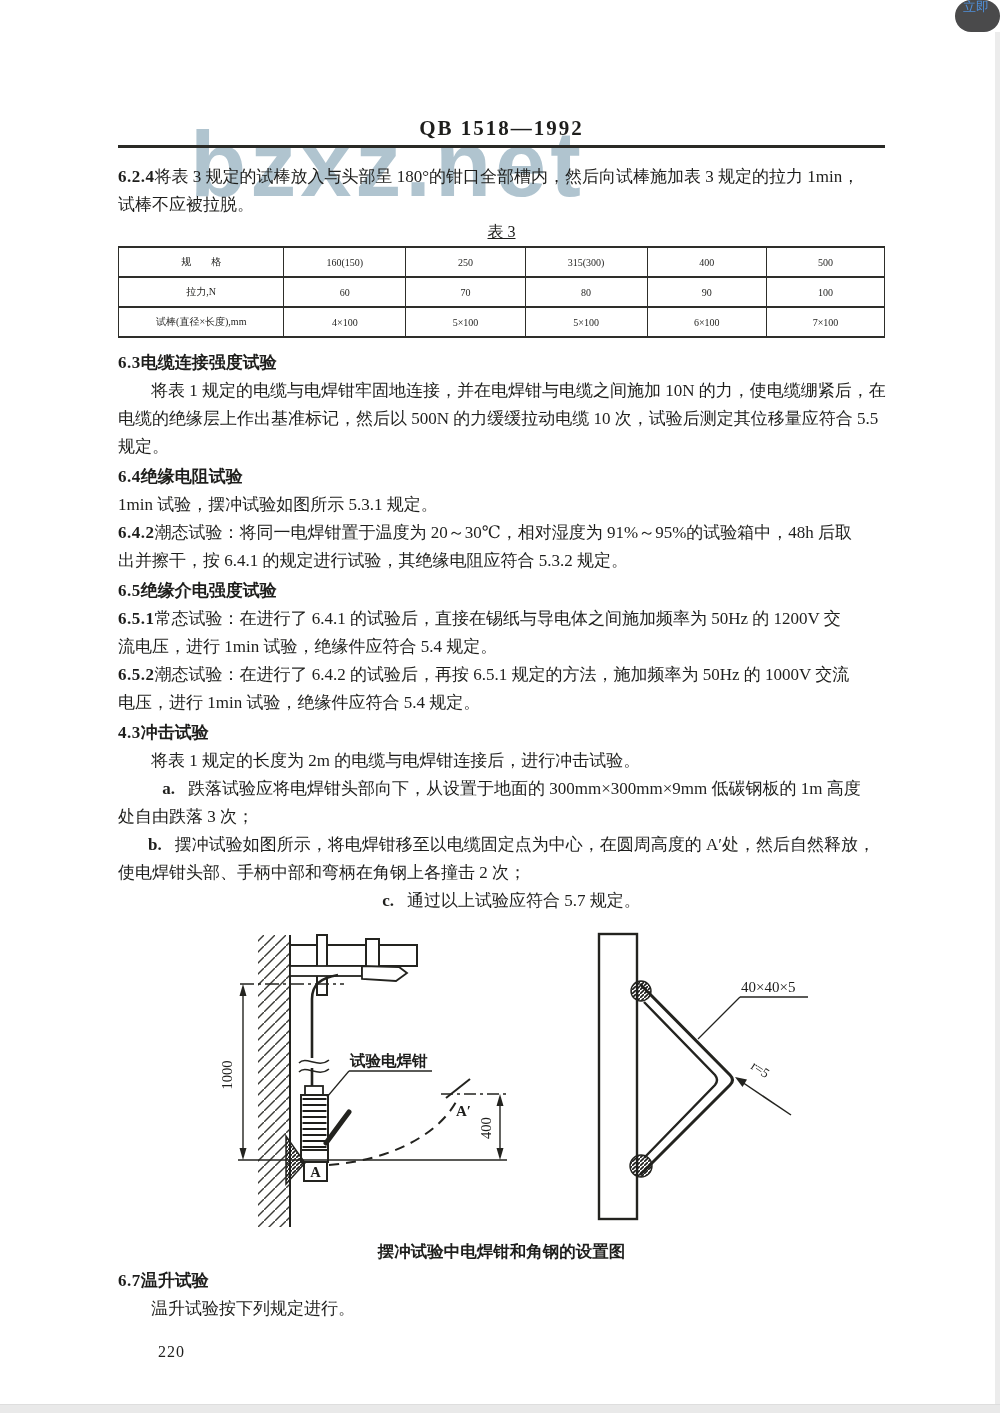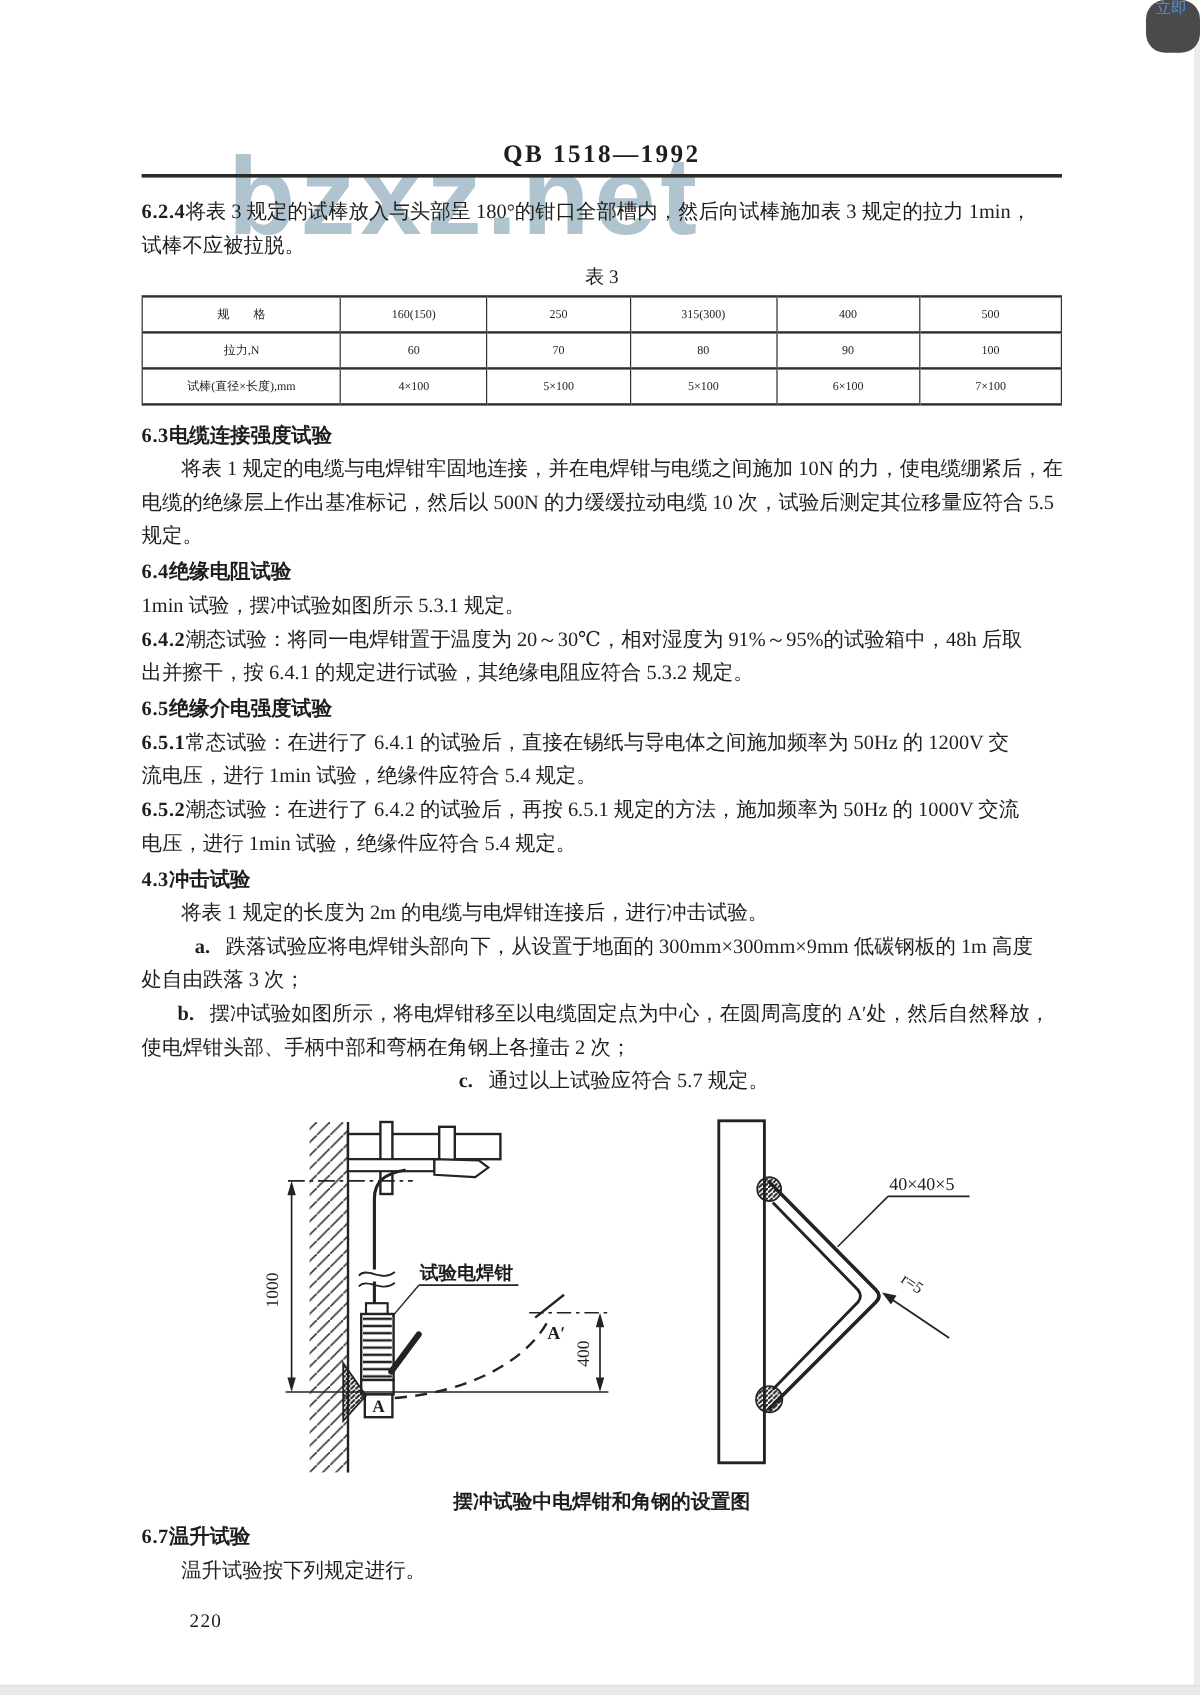--- a/index.html
+++ b/index.html
@@ -12,33 +12,33 @@
   .doc-header{padding-top:116px;text-align:center;font-weight:bold;font-size:21px;
               letter-spacing:2px;white-space:nowrap;}
   .header-rule{border-top:3px solid #2a2a26;margin-top:4px;margin-bottom:15px;}
   .para{font-size:17px;line-height:28px;}
   .line{white-space:nowrap;}
   .num{font-weight:bold;letter-spacing:.5px;}
   .heading{font-size:17px;line-height:28px;font-weight:bold;white-space:nowrap;margin-top:2px;}
   .indent{text-indent:33px;}
   .item-first{padding-left:20px;text-align:center;}
   .item-label{font-weight:bold;margin-right:13px;}
-  .table-caption{text-align:center;font-size:16px;line-height:24px;margin:1px 0;}
+  .table-caption{text-align:center;font-size:16px;line-height:24px;margin:1px 0;text-decoration:underline;}
   table.t3{width:100%;border-collapse:collapse;table-layout:fixed;font-size:10px;margin:2px 0 11px 0;}
   table.t3 td{border-left:1.6px solid #2e2e2a;border-right:1.6px solid #2e2e2a;
               border-top:2.5px solid #2e2e2a;border-bottom:2.5px solid #2e2e2a;
               text-align:center;height:28px;padding:0;white-space:nowrap;}
   .figure{position:relative;height:318px;margin-top:2px;}
   .fig-svg{position:absolute;left:87px;top:0;}
   .fig-caption{text-align:center;font-weight:bold;font-size:16.5px;line-height:26px;margin-top:4px;}
   .p67{margin-top:2px;}
   .page-number{margin-top:20px;padding-left:40px;font-size:16px;letter-spacing:1px;}
   .right-strip{position:absolute;right:0;top:32px;bottom:8px;width:5px;background:#ececec;}
   .bottom-strip{position:absolute;left:0;right:0;bottom:0;height:8px;background:#e9e9e9;border-top:1px solid #dedede;}
-  .overlay-box{position:absolute;right:0;top:0;width:45px;height:44px;background:#4a4a4b;
+  .overlay-box{position:absolute;right:0;top:0;width:45px;height:32px;background:#4a4a4b;
                overflow:hidden;z-index:2;cursor:pointer;border-radius:16px;}
   .overlay-text{position:absolute;top:-2px;left:8px;color:#4f8fd9;font-size:13px;
                 font-family:"Liberation Sans","DejaVu Sans",sans-serif;}
   svg text{fill:#1d1d1b;font-family:"Liberation Serif","DejaVu Serif",serif;}
 </style>
 </head>
 <body>
 
 <div class="screen">
 

